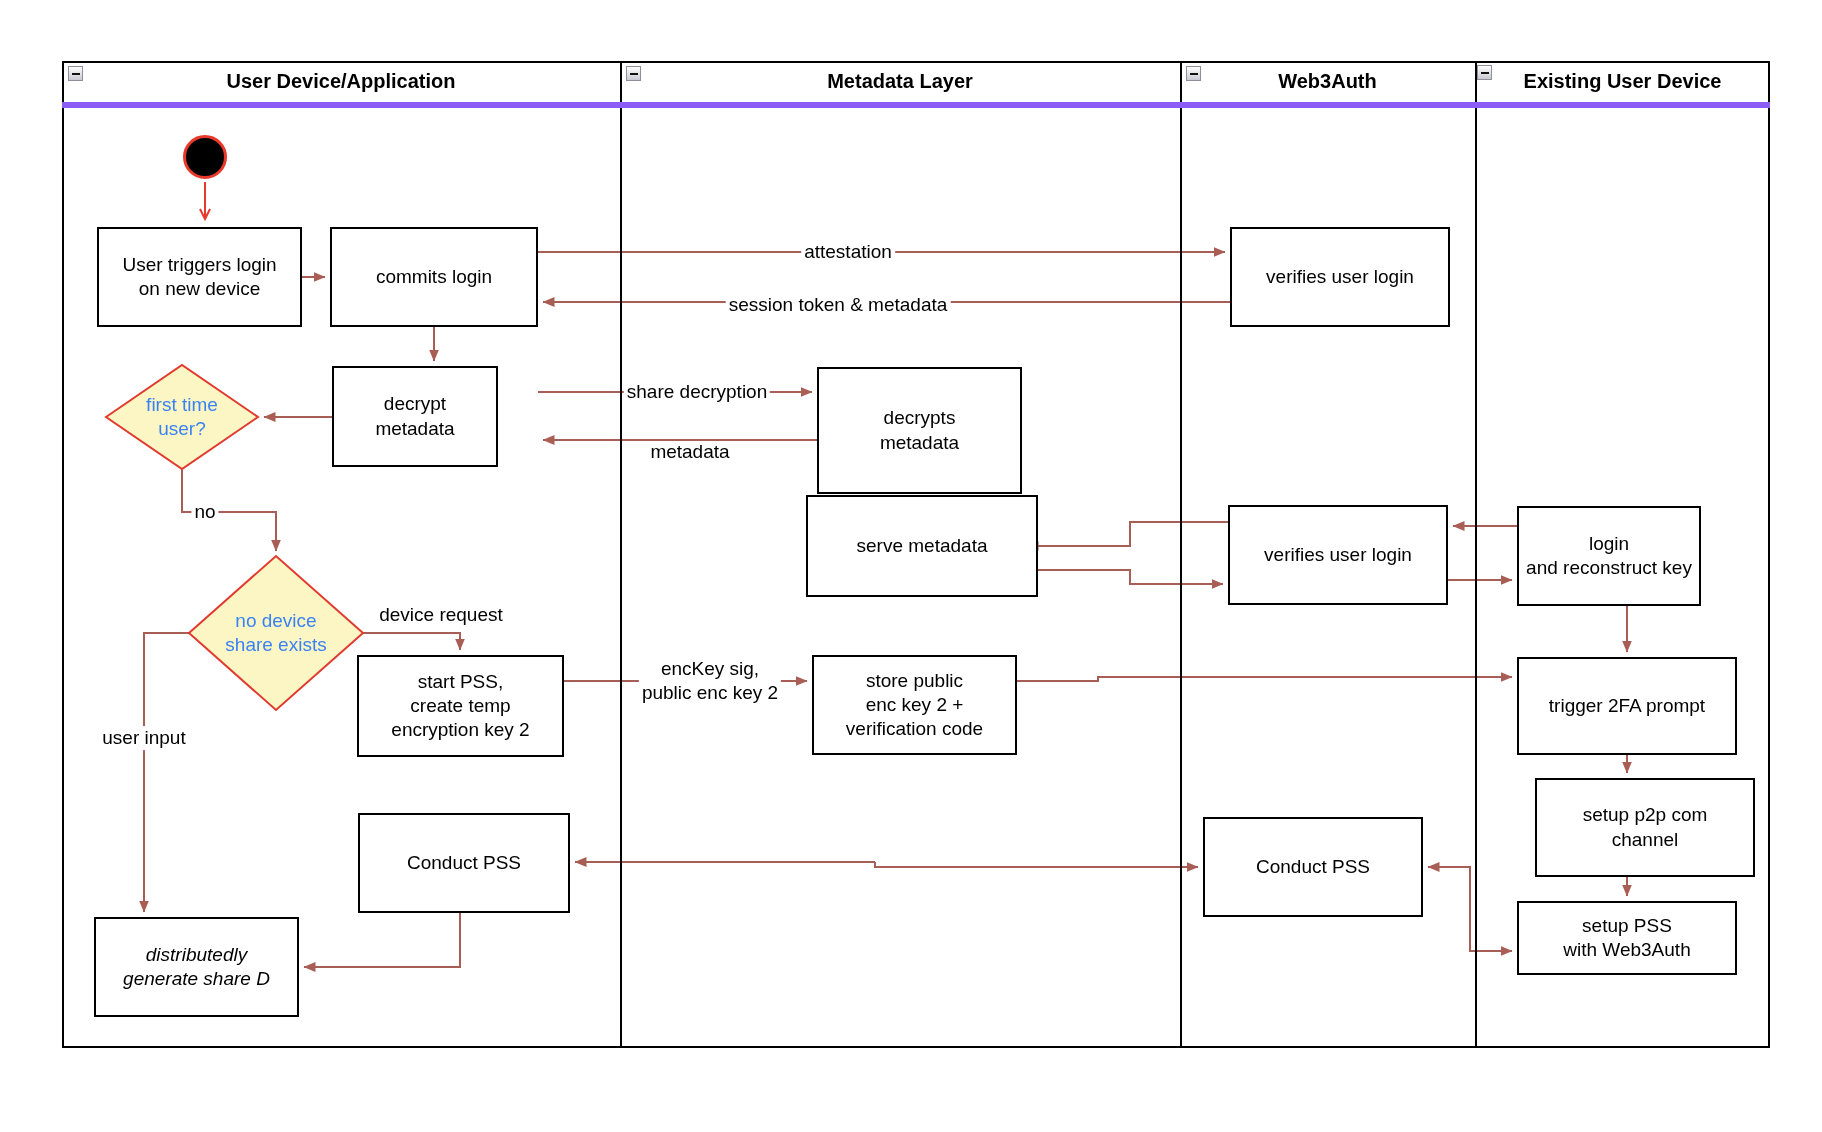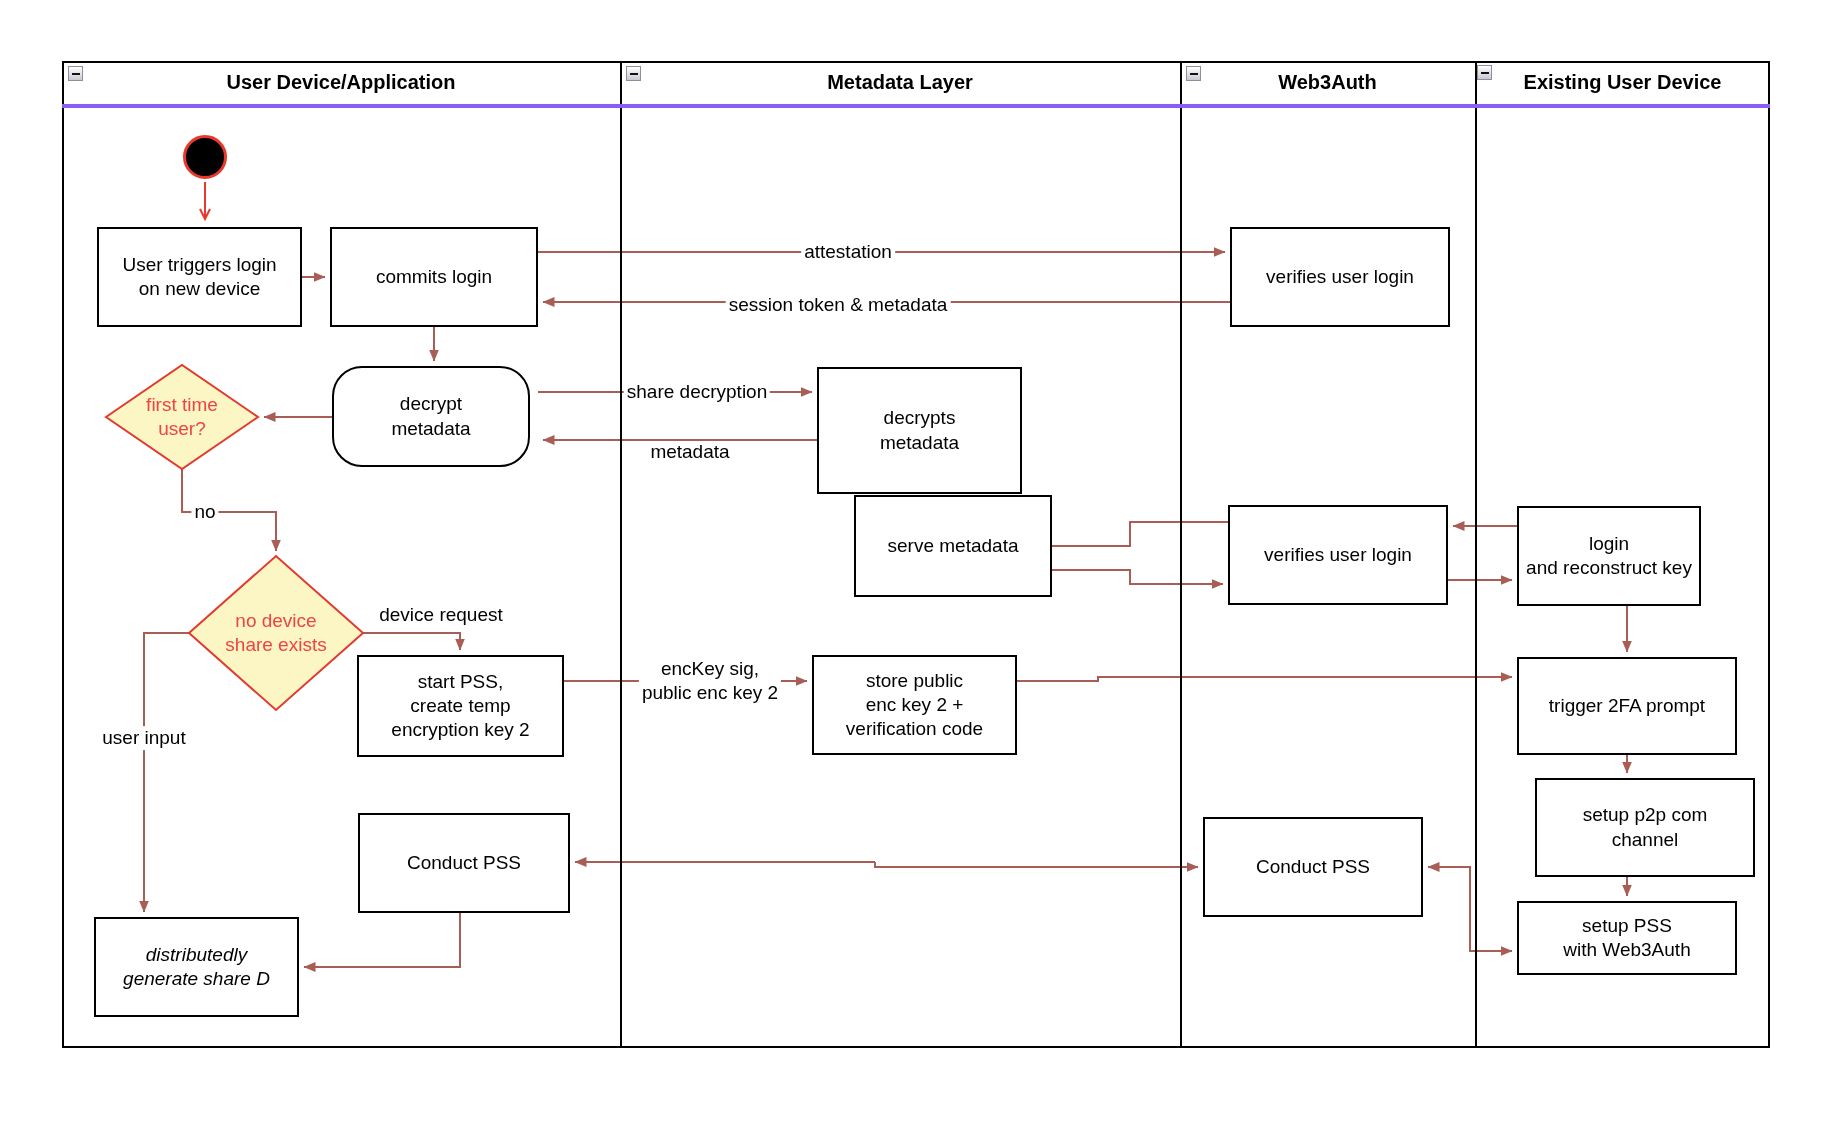--- a/index.html
+++ b/index.html
@@ -1,34 +1,34 @@
 <!DOCTYPE html>
 <html><head>
 <meta charset="utf-8">
 <style>
   html,body{margin:0;padding:0;background:#ffffff;}
   .canvas{position:relative;width:1822px;height:1132px;background:#ffffff;
           font-family:"Liberation Sans",sans-serif;overflow:hidden;}
   
   .frame{position:absolute;left:62px;top:61px;width:1708px;height:987px;
          border:2px solid #000;box-sizing:border-box;}
-  .lane-header{position:absolute;top:61px;height:47px;border-bottom:4px solid #8b5cf6;
+  .lane-header{position:absolute;top:61px;height:47px;border-bottom:6px solid #8b5cf6;
                box-sizing:border-box;display:flex;align-items:center;justify-content:center;}
   .lane-title{font-size:20px;font-weight:bold;color:#000;white-space:nowrap;}
   .lane-divider{position:absolute;top:61px;height:987px;width:2px;background:#000;}
   .collapse-btn{position:absolute;width:15px;height:15px;box-sizing:border-box;
                 border:1px solid #8e8e9c;background:linear-gradient(#ffffff,#c9c9d2);
                 display:flex;align-items:center;justify-content:center;cursor:pointer;}
   .collapse-btn .bar{width:8px;height:2px;background:#111;}
   
   .node{position:absolute;box-sizing:border-box;border:2px solid #000;background:#fff;
         display:flex;align-items:center;justify-content:center;text-align:center;
         font-size:19px;line-height:1.28;color:#000;white-space:pre-line;}
   .diamond-label{position:absolute;display:flex;align-items:center;justify-content:center;
-        text-align:center;font-size:19px;line-height:1.28;color:#ef4444;white-space:pre-line;}
+        text-align:center;font-size:19px;line-height:1.28;color:#3b82f6;white-space:pre-line;}
   .start-node{position:absolute;left:183px;top:135px;width:38px;height:38px;
         border:3px solid #e8392b;border-radius:50%;background:#000;}
   
   .edge-label{position:absolute;transform:translate(-50%,-50%);background:#fff;
         font-size:19px;line-height:1.25;color:#000000;text-align:center;white-space:pre-line;
         padding:0 3px;}
   .no-bg{background:transparent;}
   svg.edges{position:absolute;left:0;top:0;width:1822px;height:1132px;}
   svg .brown{stroke:#a85d55;stroke-width:2;fill:none;}
   svg .red{stroke:#e8392b;stroke-width:2;fill:none;}
@@ -157,37 +157,37 @@
     </div>
   <div class="collapse-btn" style="left:1477px;top:65px;">
       <div class="bar"></div>
     </div>
 
   <div class="start-node"></div>
 
   <div class="node" style="left:330px;top:227px;width:208px;height:100px;">commits login</div>
   <div class="node" style="left:97px;top:227px;width:205px;height:100px;">User triggers login
 on new device</div>
-  <div class="node" style="left:332px;top:366px;width:198px;height:101px;border-radius:30px;">decrypt
+  <div class="node" style="left:332px;top:366px;width:166px;height:101px;">decrypt
 metadata</div>
   <div class="node" style="left:357px;top:655px;width:207px;height:102px;">start PSS,
 create temp
 encryption key 2</div>
   <div class="node" style="left:358px;top:813px;width:212px;height:100px;">Conduct PSS</div>
   <div class="node" style="left:94px;top:917px;width:205px;height:100px;font-style:italic;">distributedly
 generate share D</div>
 
   <div class="diamond-label" style="left:106px;top:365px;width:152px;height:104px;">first time
 user?</div>
   <div class="diamond-label" style="left:189px;top:556px;width:174px;height:154px;">no device
 share exists</div>
 
   <div class="node" style="left:817px;top:367px;width:205px;height:127px;">decrypts
 metadata</div>
-  <div class="node" style="left:854px;top:495px;width:198px;height:102px;">serve metadata</div>
+  <div class="node" style="left:806px;top:495px;width:232px;height:102px;">serve metadata</div>
   <div class="node" style="left:812px;top:655px;width:205px;height:100px;">store public
 enc key 2 +
 verification code</div>
 
   <div class="node" style="left:1230px;top:227px;width:220px;height:100px;">verifies user login</div>
   <div class="node" style="left:1228px;top:505px;width:220px;height:100px;">verifies user login</div>
   <div class="node" style="left:1203px;top:817px;width:220px;height:100px;">Conduct PSS</div>
 
   <div class="node" style="left:1517px;top:506px;width:184px;height:100px;">login
 and reconstruct key</div>

